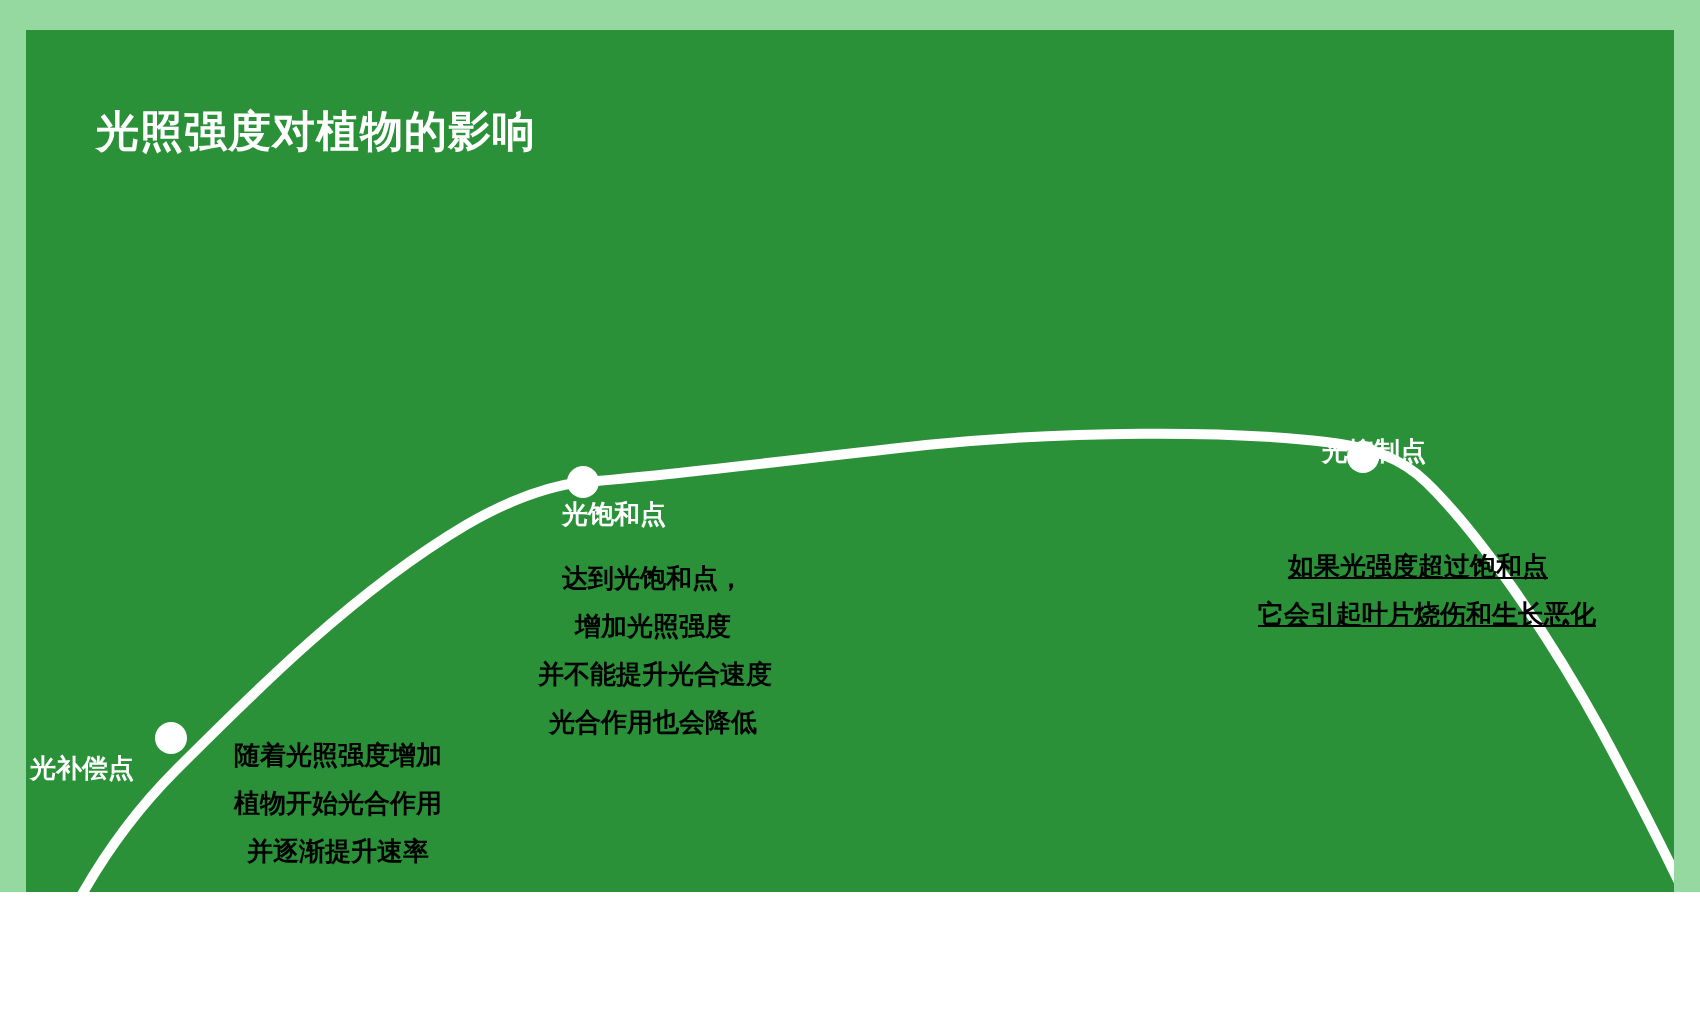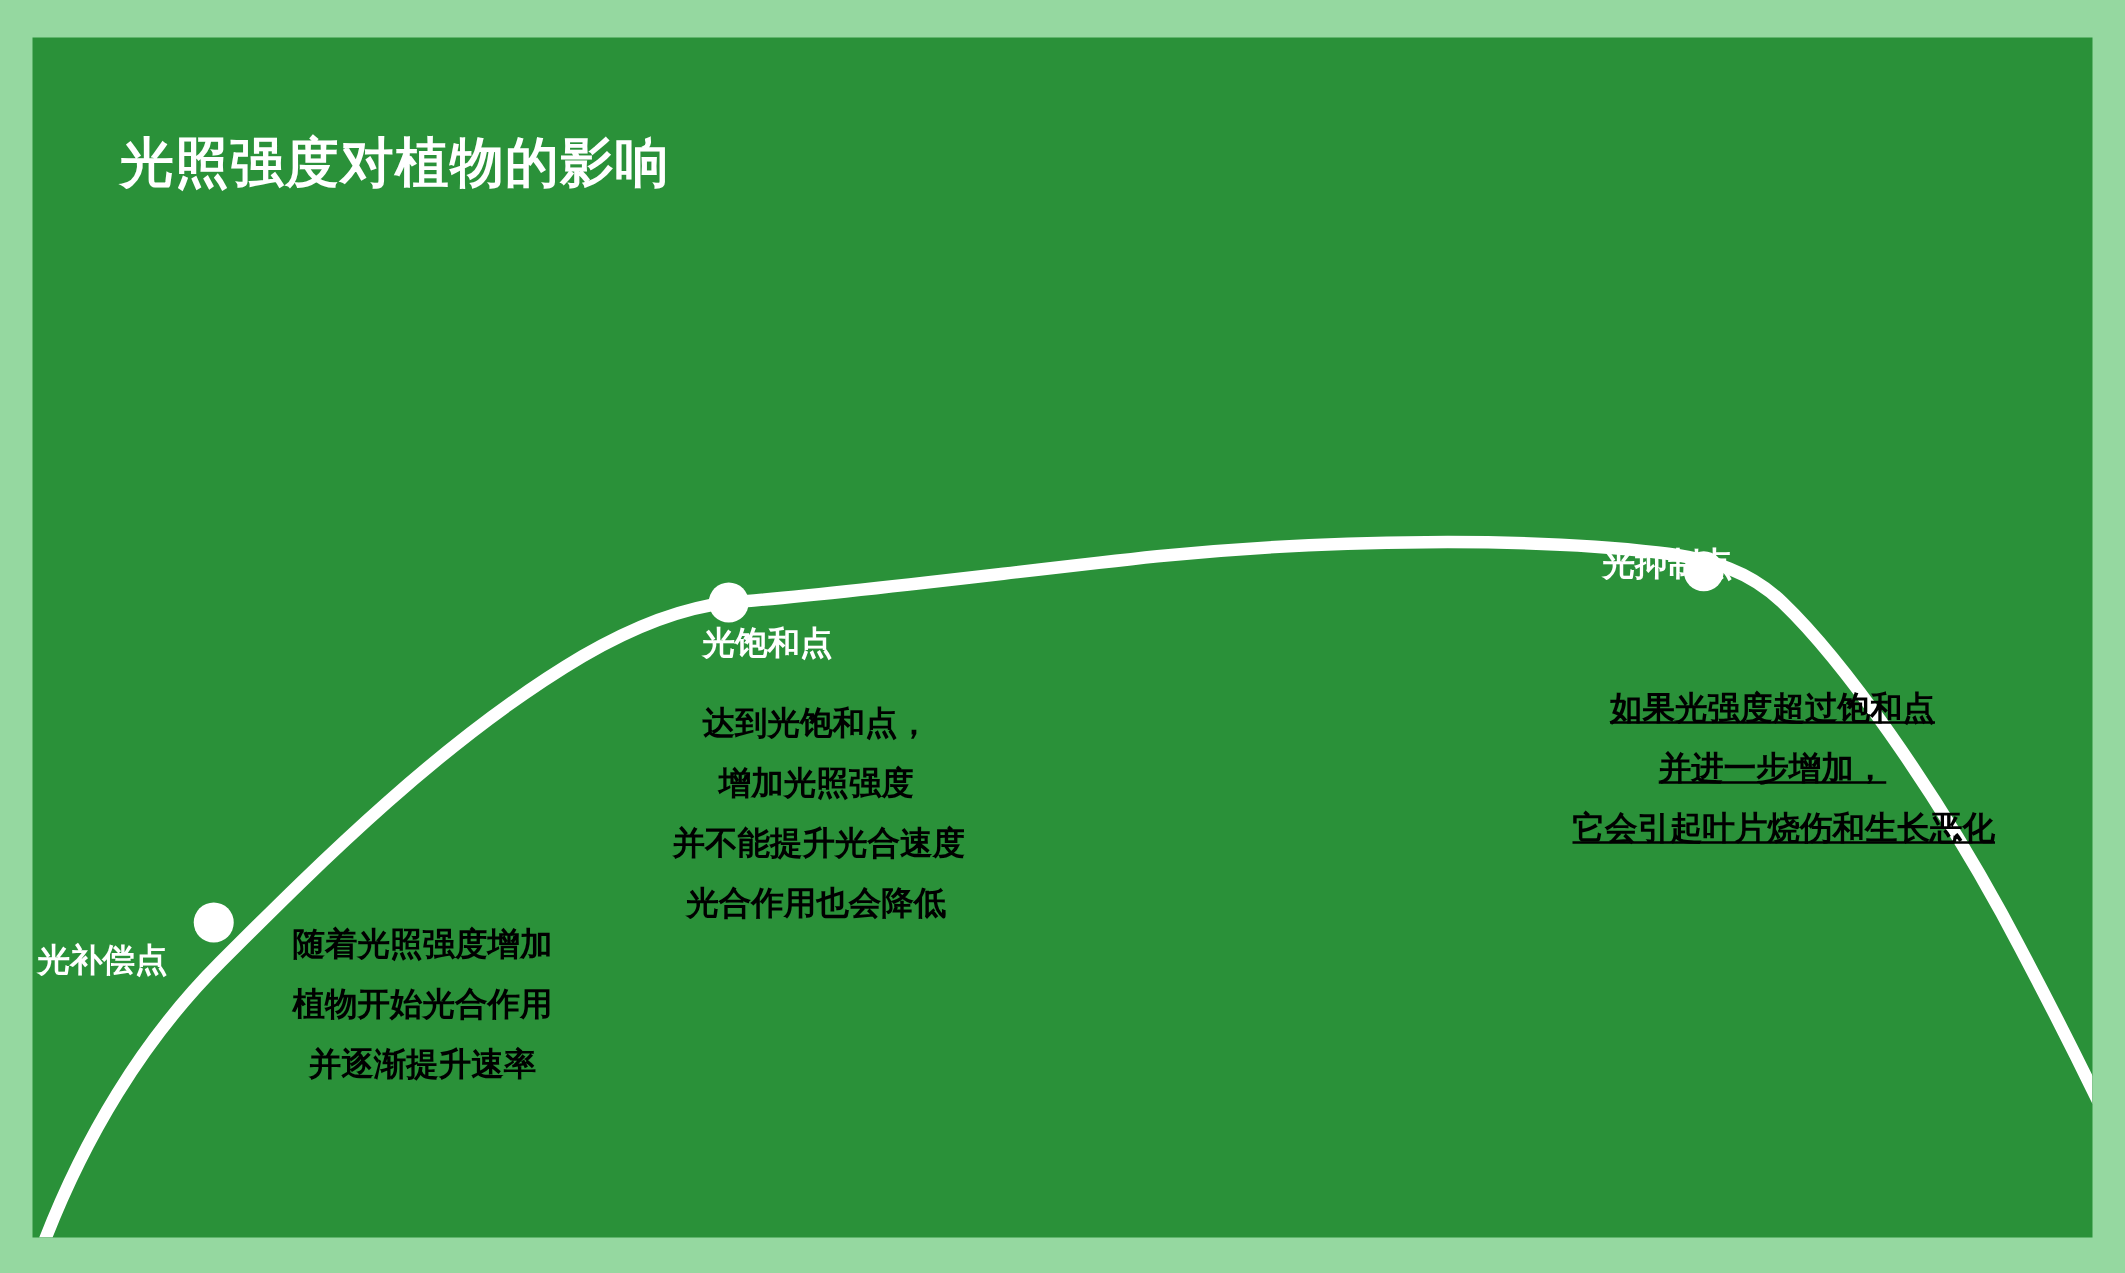--- a/index.html
+++ b/index.html
@@ -4,21 +4,21 @@
 <style>
   * { margin:0; padding:0; box-sizing:border-box; }
   html, body {
     width:1700px; height:1018px;
     background:#ffffff;
     font-family:"Liberation Sans","DejaVu Sans",sans-serif;
     overflow:hidden;
   }
   #slide {
     position:relative;
-    width:1700px; height:1018px;
+    width:1700px; height:892px;
     background:var(--border-green,#95d8a0);
     overflow:hidden;
   }
   #panel {
     position:absolute;
     left:26px; top:30px;
     width:1648px; height:960px;
     background:var(--panel-green,#2a9139);
     overflow:hidden;
   }
@@ -53,21 +53,21 @@
     font-weight:bold;
     line-height:48px;
     text-align:center;
     white-space:nowrap;
   }
   .anno-line { display:block; }
 
   
   #label-compensation { left:4px;  top:723px; }
   #label-saturation   { left:536px; top:425px;margin-top:44px; }
-  #label-inhibition   { left:1256px; top:406px; }
+  #label-inhibition   { left:1296px; top:406px; }
 
   
   #anno-left   { left:208px; top:701px; text-align:center; }
   #anno-middle { left:512px; top:524px; width:230px; text-align:center; }
   #anno-right  { left:1232px; top:512px; width:320px; text-align:center;text-decoration:underline; }
 </style>
 </head>
 <body>
 
 <div id="slide" style="background: rgb(149, 216, 160);">
@@ -107,18 +107,17 @@
 
     <div class="anno-block" id="anno-middle">
       <span class="anno-line">达到光饱和点，</span>
       <span class="anno-line">增加光照强度</span>
       <span class="anno-line">并不能提升光合速度</span>
       <span class="anno-line">光合作用也会降低</span>
     </div>
 
     <div class="anno-block" id="anno-right">
       <span class="anno-line">如果光强度超过饱和点</span>
-      <span class="anno-line">并进一步增加，</span>
       <span class="anno-line">它会引起叶片烧伤和生长恶化</span>
     </div>
 
   </div>
 </div>
 
 </body></html>

